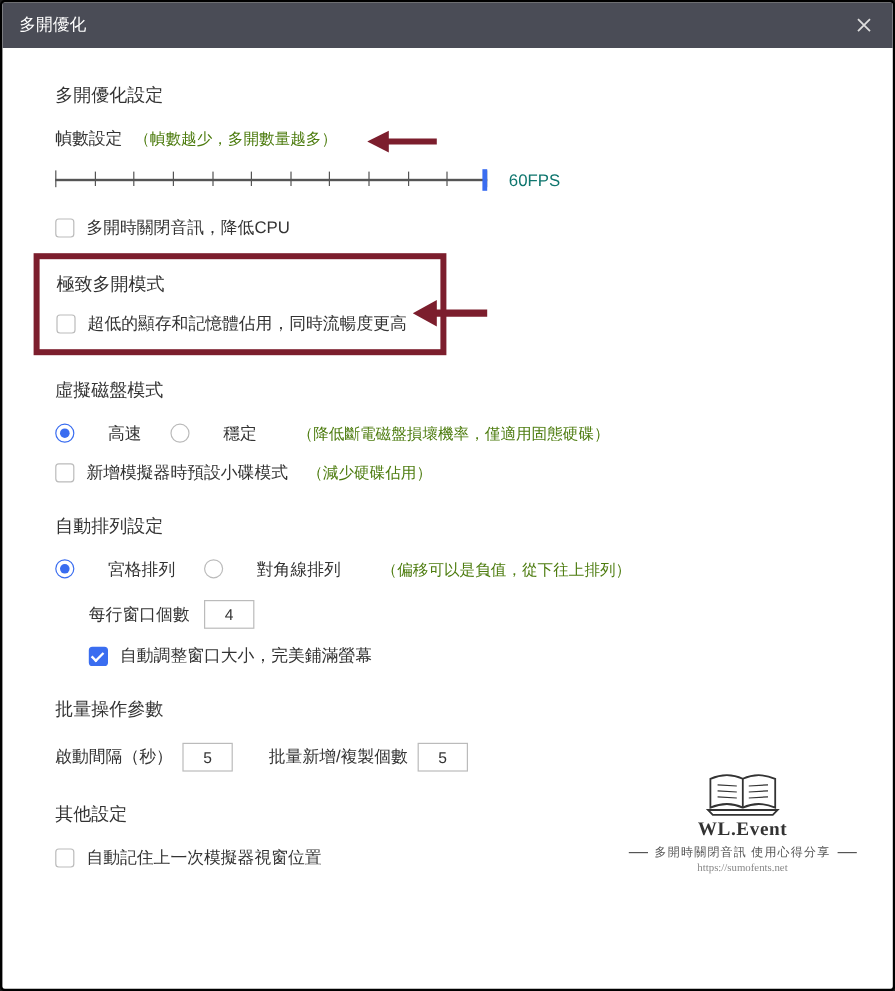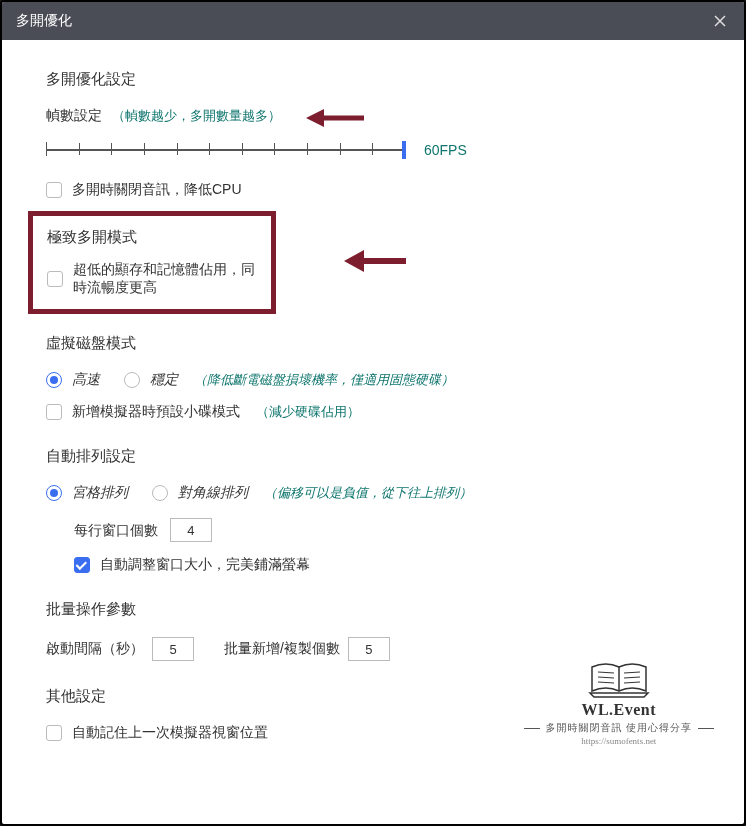--- a/index.html
+++ b/index.html
@@ -45,21 +45,21 @@
   }
   .section-title {
     font-size: 15px;
     color: #333;
     margin-bottom: 18px;
     margin-top: 14px;
   }
   .section-title.first { margin-top: 0; }
   .suboption { margin-bottom: 14px; }
   .hint {
-    color: #0f766e;
+    color: #4d7c0f;
     font-size: 13px;
     margin-left: 6px;
   }
   .slider-row {
     display: flex;
     align-items: center;
     margin: 12px 0 20px 0;
     gap: 18px;
   }
   .slider {
@@ -136,21 +136,21 @@
   .rd.checked::after {
     content: "";
     width: 8px; height: 8px;
     background: #3a6df0;
     border-radius: 50%;
   }
   .highlight-box {
     border: 5px solid #7c1e2d;
     padding: 12px 14px;
     margin: 8px 0 20px -18px;
-    width: 248px;
+    width: 344px;
   }
   .highlight-box .section-title { margin-top: 0; margin-bottom: 14px; }
   .highlight-box .checkbox-row { margin-bottom: 0; }
   .inline-group {
     display: flex;
     align-items: center;
     gap: 24px;
     flex-wrap: wrap;
   }
   .indent { margin-left: 28px; }
@@ -198,21 +198,21 @@
     font-size: 10px;
     color: #555;
     letter-spacing: 1px;
     display:flex; align-items:center; justify-content:center; gap:6px;
     margin-top:2px;
   }
   .watermark .sub::before, .watermark .sub::after {
     content:""; display:block; width:16px; height:1px; background:#555;
   }
   .watermark .url { font-size: 9px; color:#888; margin-top:1px;}
-  .radio-line { display:flex; align-items:center; gap:10px;font-style:italic; }
+  .radio-line { display:flex; align-items:flex-start; gap:28px; }
 </style>
 </head>
 <body>
 
 <div class="window">
   <div class="titlebar">
     <span>多開優化</span>
     <div class="close-btn">
       <svg width="12" height="12" viewBox="0 0 12 12">
           <path d="M1 1 L11 11 M11 1 L1 11" stroke="#ddd" stroke-width="1.5"></path>

